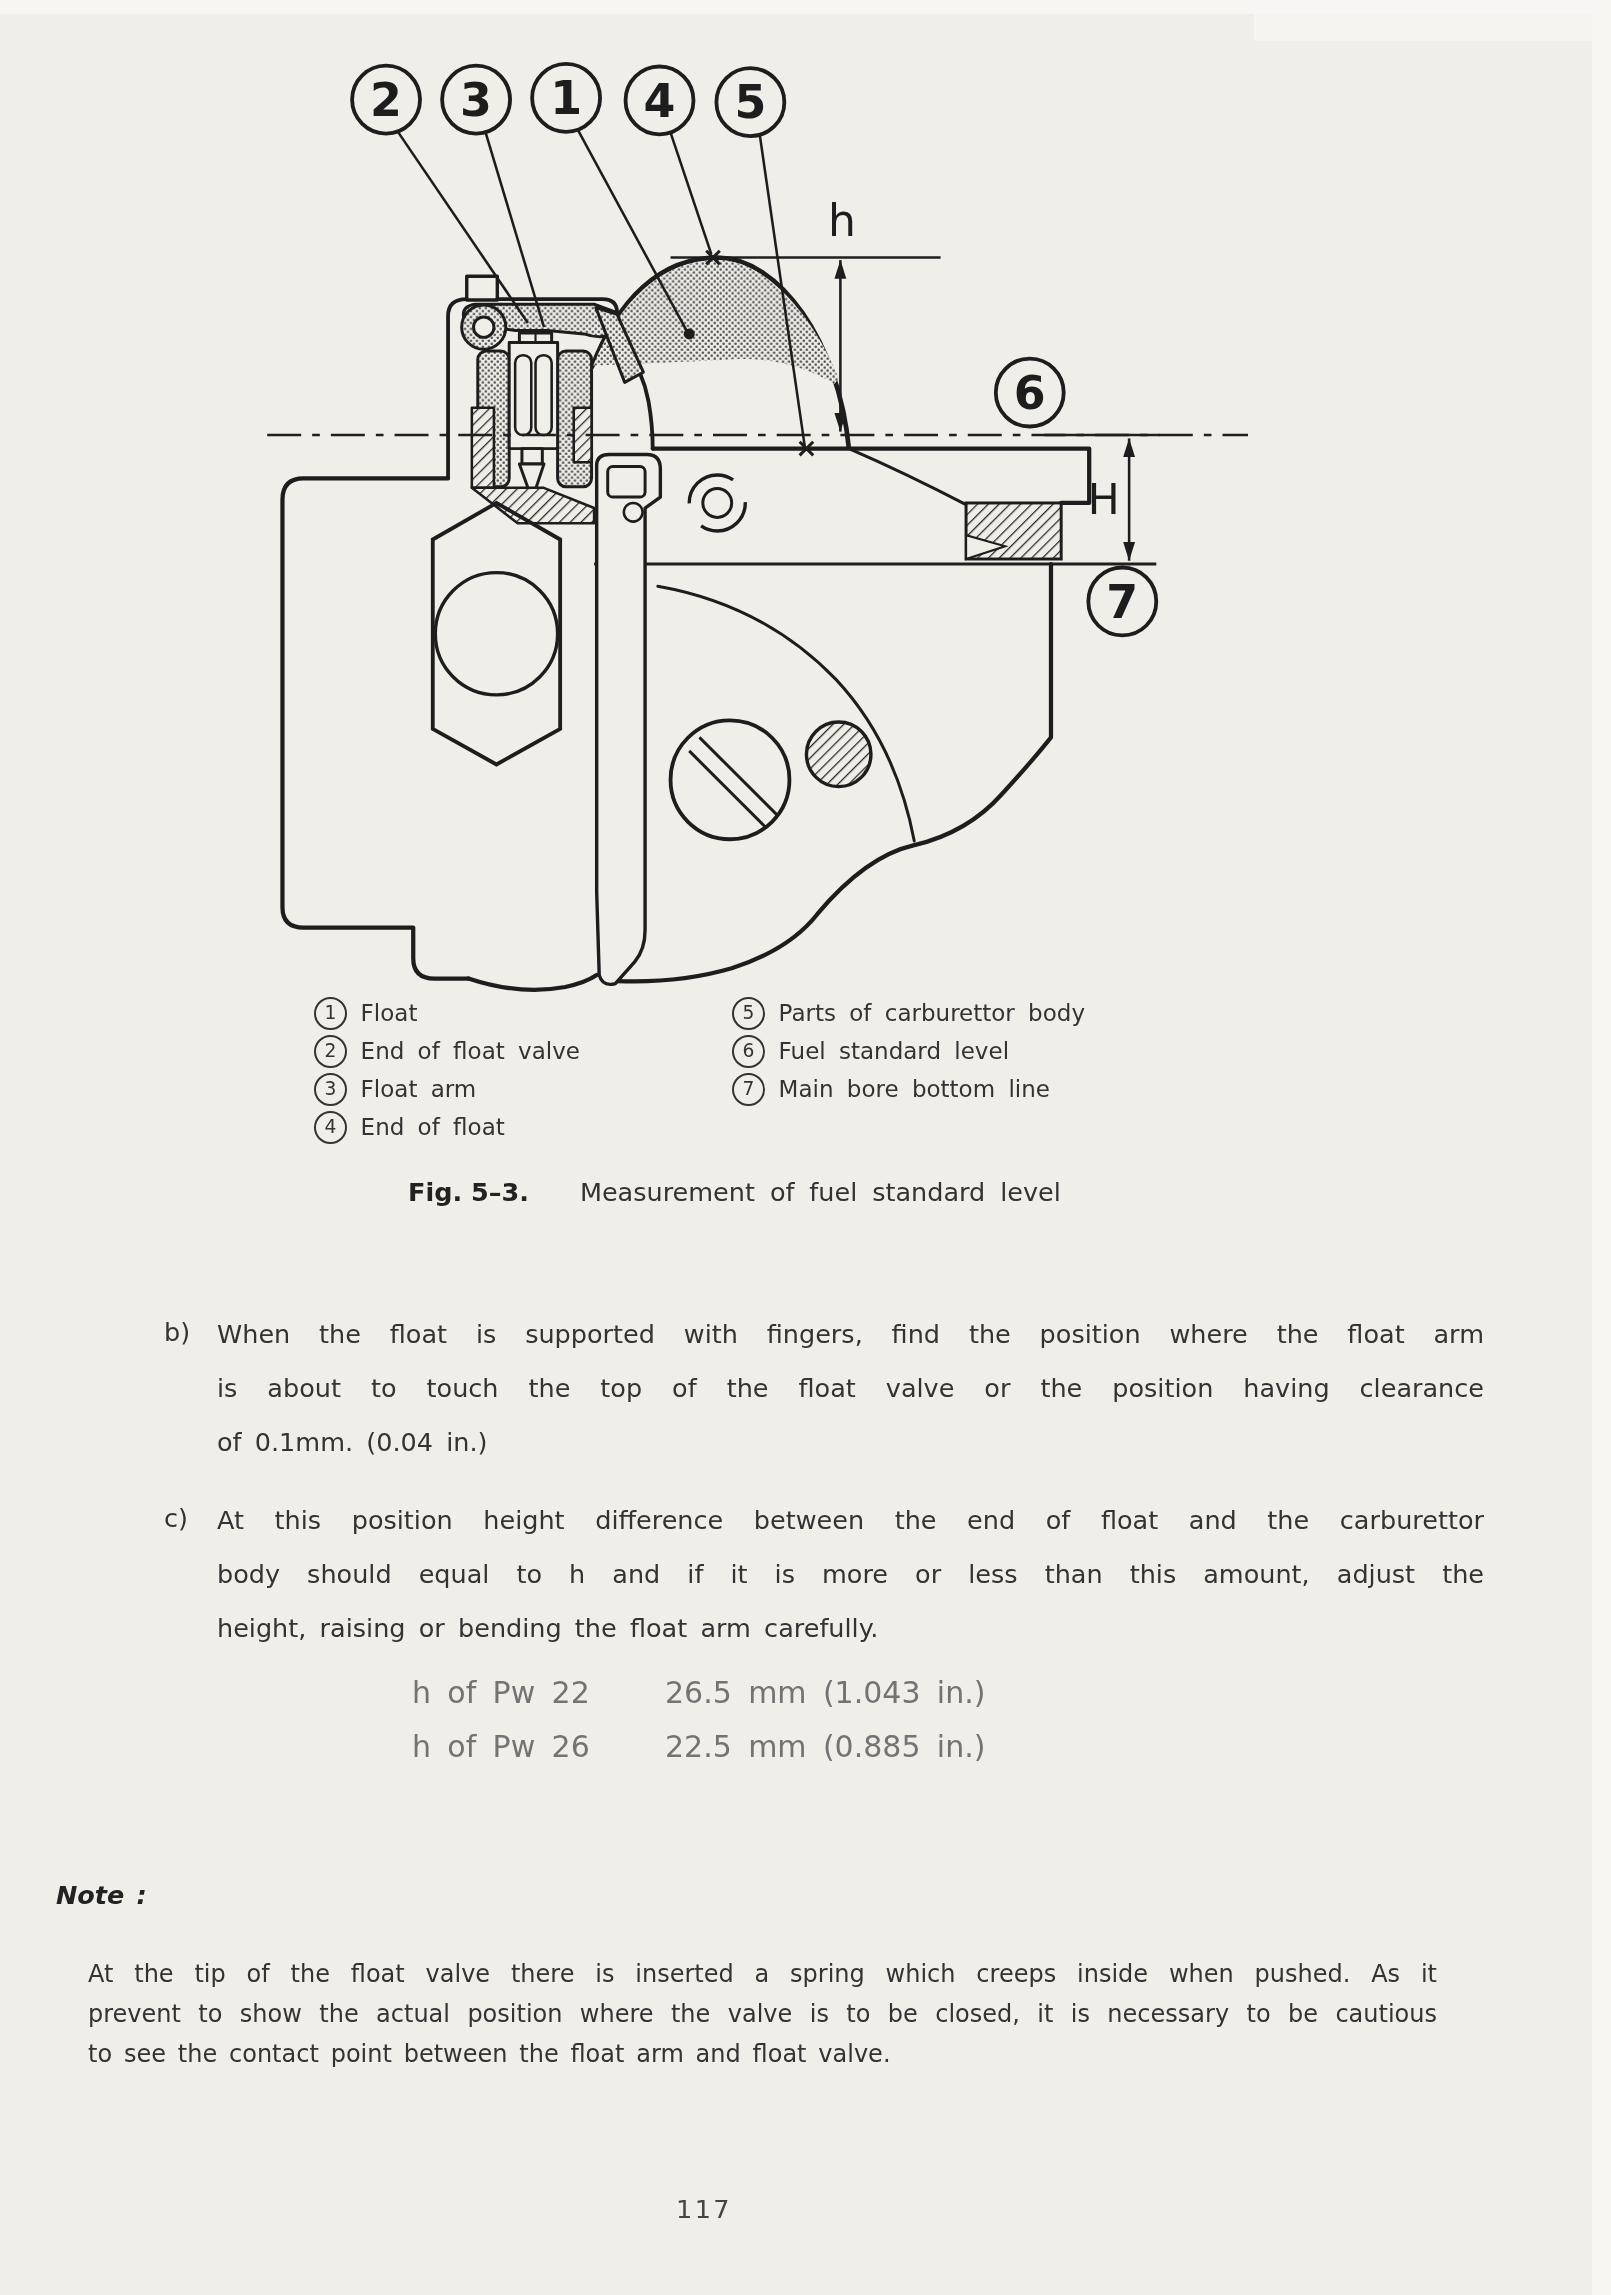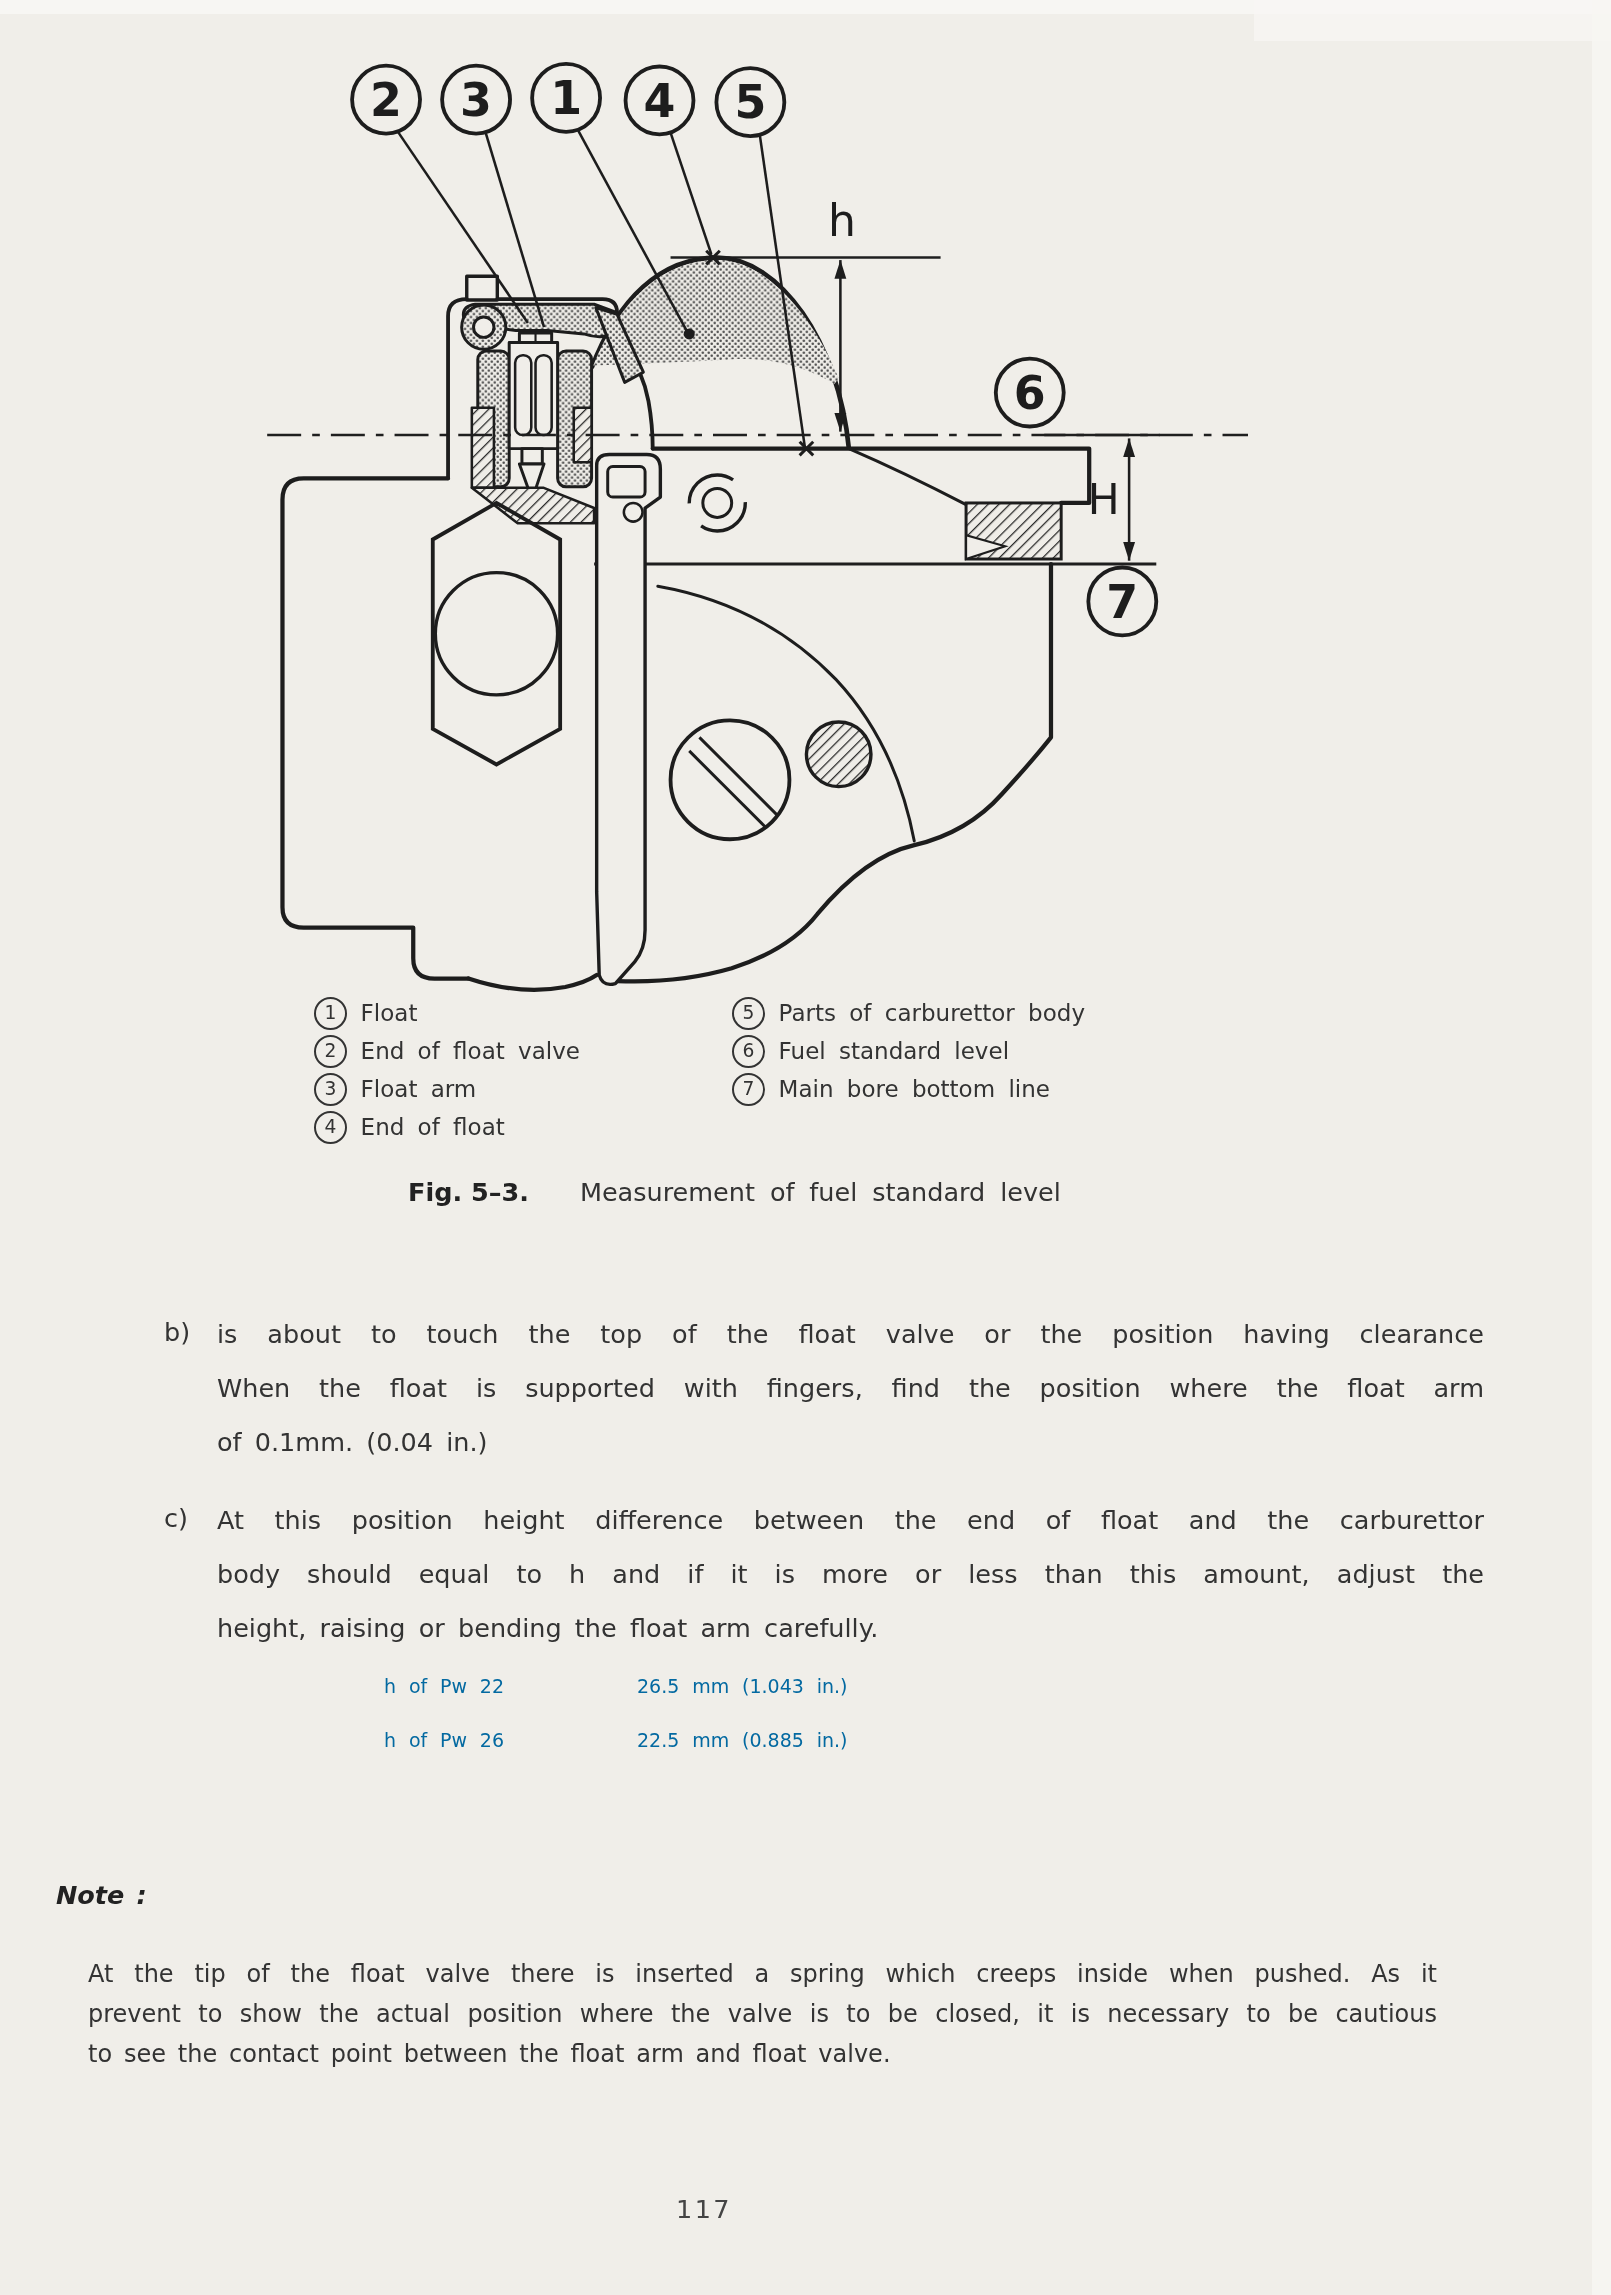--- a/index.html
+++ b/index.html
@@ -34,21 +34,21 @@
   .fig-label{font-weight:bold;color:#222;}
   .fig-text{margin-left:51px;word-spacing:6.8px;color:#333;}
 
   
   .para-label{position:absolute;font-size:25.5px;color:#333;}
   .para{position:absolute;font-size:25.5px;color:#333;word-spacing:5.1px;}
   .para .line{height:54px;line-height:34px;}
   .jline{text-align:justify;text-align-last:justify;}
 
   
-  .spec-row{position:absolute;display:flex;font-size:19px;color:#0369a1;word-spacing:6.8px;white-space:nowrap;}
+  .spec-row{position:absolute;display:flex;font-size:30px;color:#737373;word-spacing:6.8px;white-space:nowrap;margin-left:28px;}
   .spec-name{width:253px;}
 
   
   .note-head{position:absolute;font-size:25.5px;font-weight:bold;font-style:italic;color:#222;word-spacing:3.4px;}
   .note-body{position:absolute;font-size:24px;color:#333;word-spacing:4.2px;margin-top:20px;}
   .note-body .line{height:40px;line-height:32px;}
 
   .page-num{position:absolute;font-size:25.5px;color:#444;letter-spacing:2.5px;}
 </style>
 </head>
@@ -246,22 +246,22 @@
     </div>
   </div>
 
   <div class="caption-row" style="left:408px;top:1177px;justify-content:flex-end;">
     <span class="fig-label">Fig. 5–3.</span>
     <span class="fig-text">Measurement of fuel standard level</span>
   </div>
 
   <div class="para-label" style="left:164px;top:1317px;">b)</div>
   <div class="para" style="left:217px;top:1317px;width:1267px;">
+    <div class="line jline">When the float is supported with fingers, find the position where the float arm</div>
     <div class="line jline">is about to touch the top of the float valve or the position having clearance</div>
-    <div class="line jline">When the float is supported with fingers, find the position where the float arm</div>
     <div class="line">of 0.1mm. (0.04 in.)</div>
   </div>
 
   <div class="para-label" style="left:164px;top:1503px;">c)</div>
   <div class="para" style="left:217px;top:1503px;width:1267px;">
     <div class="line jline">At this position height difference between the end of float and the carburettor</div>
     <div class="line jline">body should equal to h and if it is more or less than this amount, adjust the</div>
     <div class="line">height, raising or bending the float arm carefully.</div>
   </div>
 

